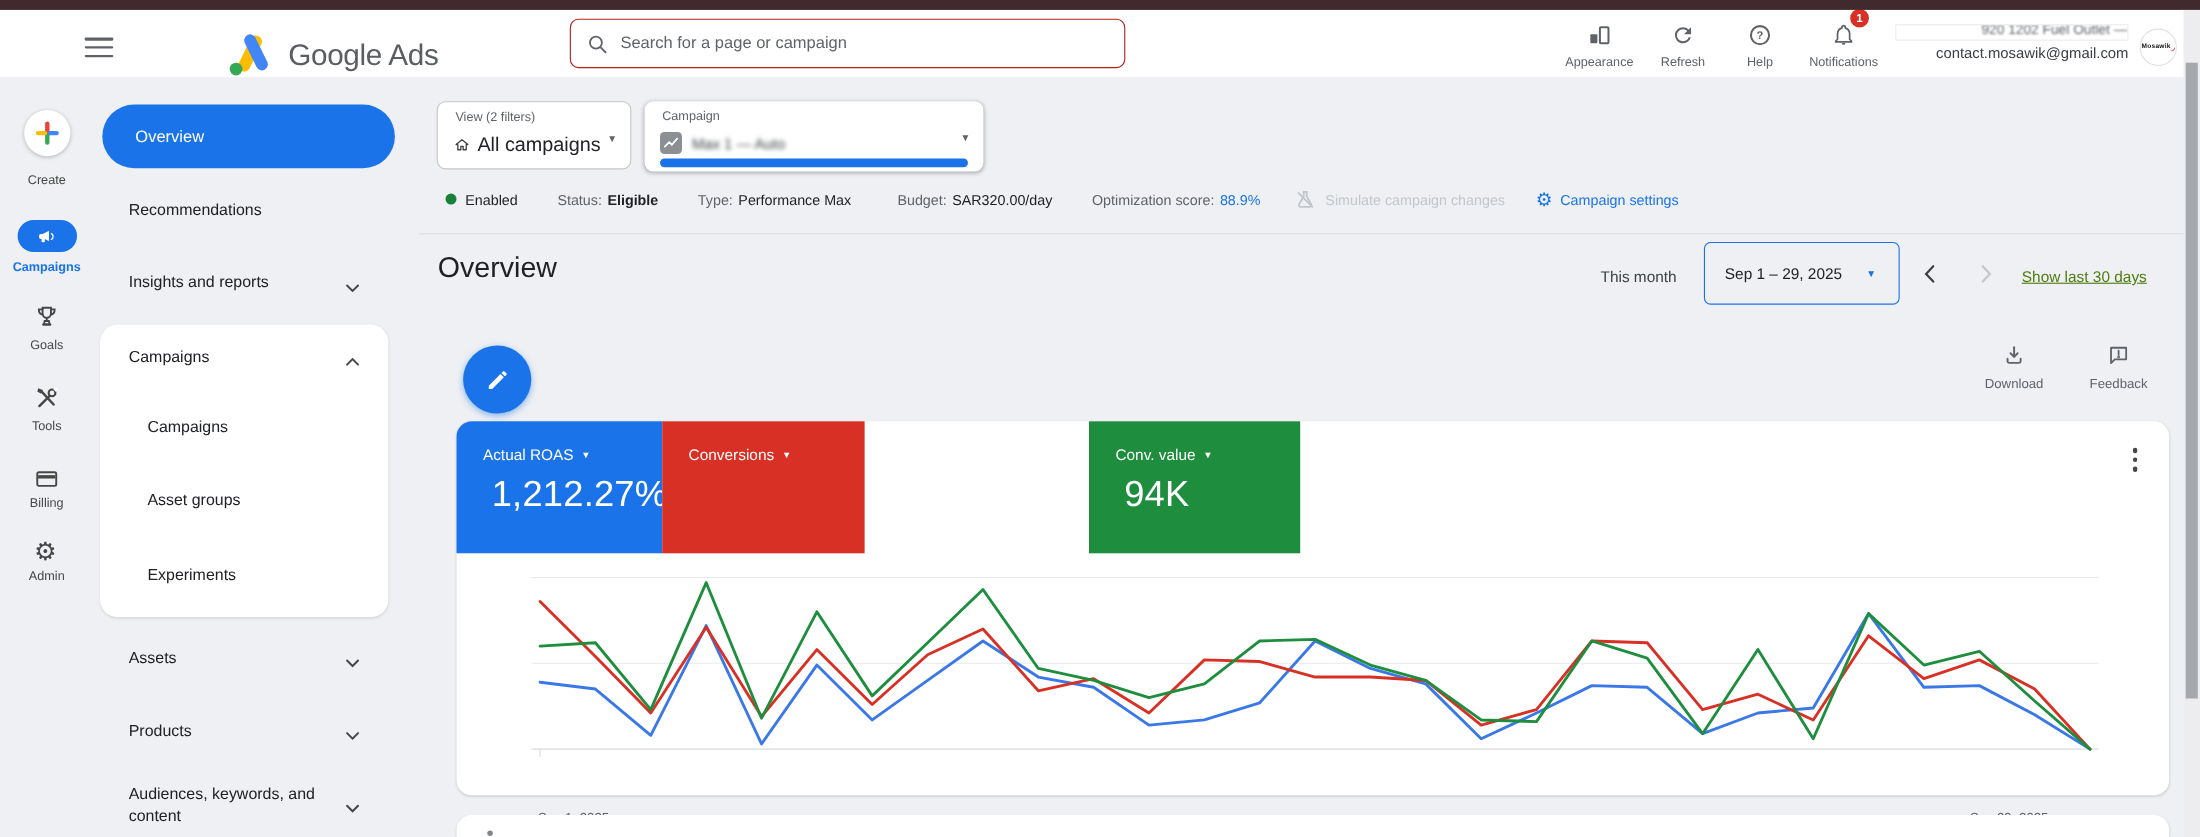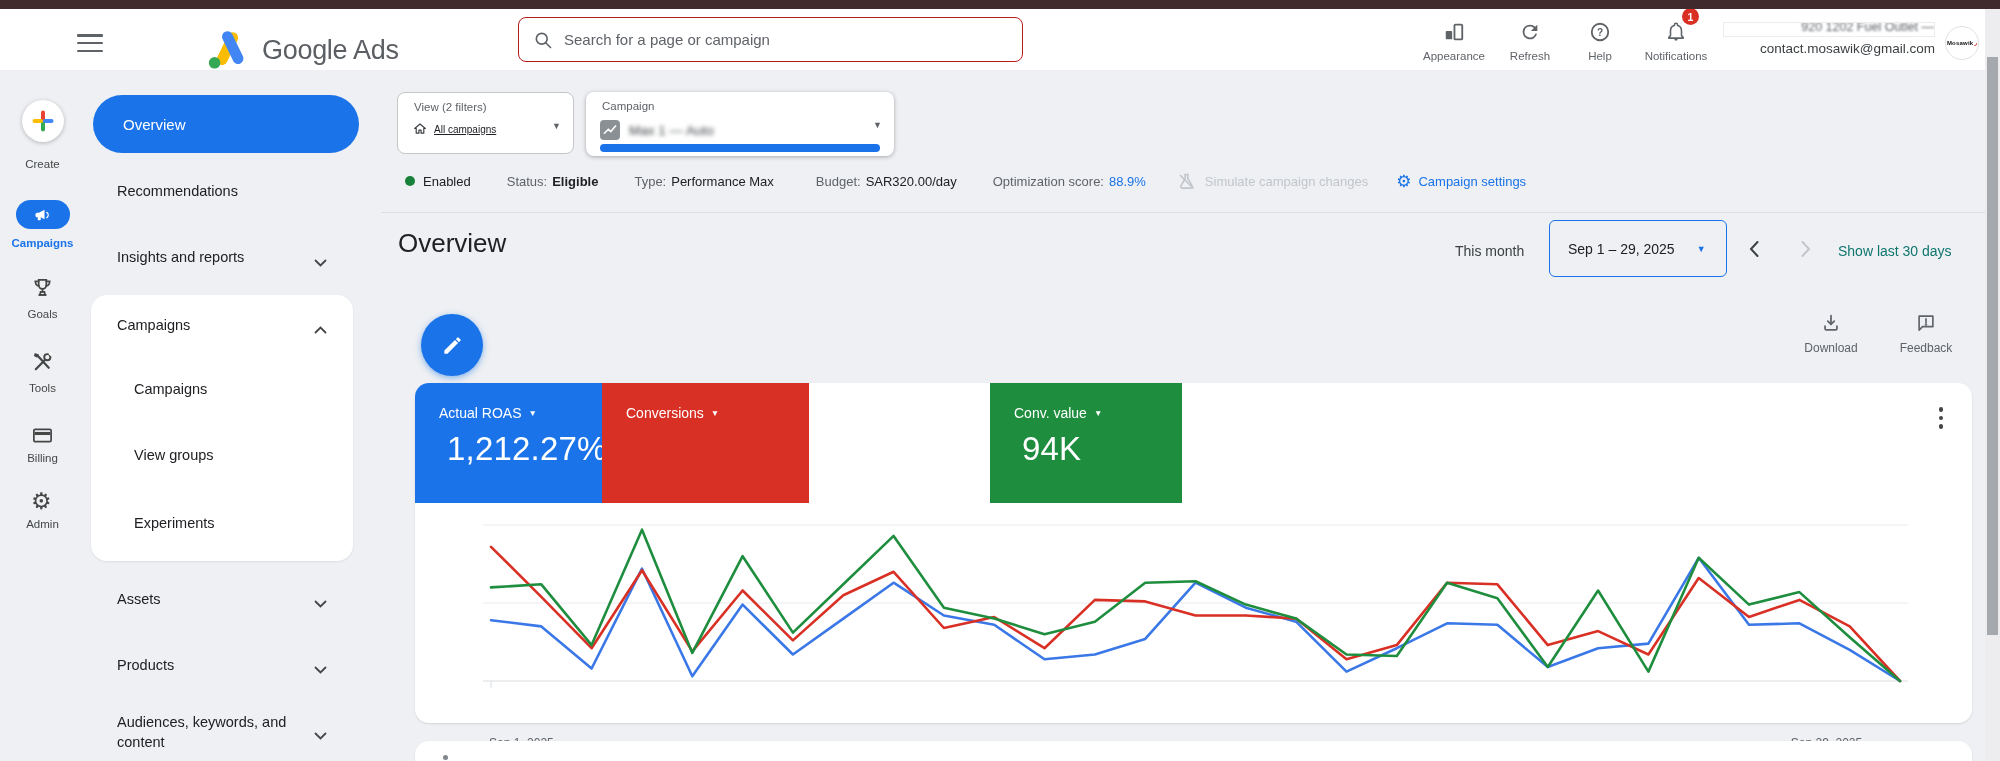--- a/index.html
+++ b/index.html
@@ -62,21 +62,21 @@
   .subnav-sub  { left:134px; font-size:14.5px; color:#202124; cursor:pointer; }
   .chev { left:314px; cursor:pointer; }
   #campaigns-card { left:91px; top:295px; width:262px; height:266px; background:#fff; border-radius:16px;
     box-shadow:0 1px 2px rgba(60,64,67,.10); }
   #nav-audiences { width:185px; white-space:normal; line-height:20px; }
 
   
   #chip-view { left:397px; top:92px; width:177px; height:62px; background:#fff; border:1px solid #c4c7c5; border-radius:8px; cursor:pointer; }
   .chip-label { position:absolute; left:16px; top:8px; font-size:11.5px; color:#5f6368; }
   #chip-view-row { position:absolute; left:14px; top:28px; display:flex; align-items:center; gap:6px; }
-  #chip-view-row .chip-value { font-size:10px; font-weight:500; text-decoration:underline; color:#202124; white-space:nowrap;}
+  #chip-view-row .chip-value { font-size:18px; font-weight:500; color:#202124; white-space:nowrap;}
   .chip-caret { position:absolute; right:12px; top:28px; font-size:9px; color:#5f6368; }
 
   #chip-campaign { left:586px; top:92px; width:308px; height:64px; background:#fff; border-radius:8px;
     box-shadow:0 1px 4px rgba(0,0,0,.3); cursor:pointer; }
   #chip-campaign-row { position:absolute; left:14px; top:28px; display:flex; align-items:center; gap:9px; }
   #pm-icon { width:20px; height:20px; border-radius:4px; background:#8b9095; display:flex; align-items:center; justify-content:center; }
   #campaign-name { font-size:13.5px; color:#3c4043; filter:blur(2px); white-space:nowrap; max-width:210px; overflow:hidden;}
   #campaign-blue-bar { position:absolute; left:14px; right:14px; bottom:4px; height:8px; border-radius:4px; background:#1a73e8; }
 
   
@@ -94,21 +94,21 @@
 
   
   #page-title { left:398px; top:228px; font-size:26px; color:#202124; }
   #period-label { left:1455px; top:243px; font-size:14px; color:#3c4043; }
   #date-box { left:1549px; top:220px; width:178px; height:57px; border:1.5px solid #1a73e8; border-radius:6px;
     display:flex; align-items:center; padding-left:18px; gap:14px; cursor:pointer; background:transparent;}
   #date-box .date-text { font-size:14px; color:#202124; white-space:nowrap;}
   #date-box .date-caret { font-size:9px; color:#1a73e8; margin-left:8px;}
   #prev-arrow { left:1748px; top:240px; cursor:pointer; }
   #next-arrow { left:1800px; top:240px; cursor:default; }
-  #show-last { left:1838px; top:243px; font-size:14px; color:#0f766e; font-weight:500; cursor:pointer; white-space:nowrap;}
+  #show-last { left:1838px; top:243px; font-size:14px; color:#4d7c0f; font-weight:500; cursor:pointer; white-space:nowrap;text-decoration:underline;}
 
   #edit-fab { left:421px; top:314px; width:62px; height:62px; border-radius:50%; background:#1a73e8;
     box-shadow:0 2px 6px rgba(26,115,232,.5); display:flex; align-items:center; justify-content:center; cursor:pointer; }
   .util-btn { text-align:center; color:#5f6368; cursor:pointer; }
   #download-btn { left:1796px; top:312px; width:70px; }
   #feedback-btn { left:1890px; top:312px; width:72px; }
   .util-btn .hlabel { display:block; font-size:12px; margin-top:3px; }
 
   
   #overview-card { left:415px; top:383px; width:1557px; height:340px; background:#fff; border-radius:14px;
@@ -269,21 +269,21 @@
 </div>
 
 <div class="abs" id="campaigns-card"></div>
 <div class="abs subnav-item" style="top:317px;">Campaigns</div>
 <div class="abs chev" style="top:320px;">
   <svg width="13" height="8" viewBox="0 0 13 8">
       <path d="M1.5 6.5 6.5 1.5 11.5 6.5" fill="none" stroke="#444746" stroke-width="1.8" stroke-linecap="round"></path>
     </svg>
 </div>
 <div class="abs subnav-sub" style="top:381px;">Campaigns</div>
-<div class="abs subnav-sub" style="top:447px;">View groups</div>
+<div class="abs subnav-sub" style="top:447px;">Asset groups</div>
 <div class="abs subnav-sub" style="top:515px;">Experiments</div>
 
 <div class="abs subnav-item" style="top:591px;">Assets</div>
 <div class="abs chev" style="top:594px;">
   <svg width="13" height="8" viewBox="0 0 13 8">
       <path d="M1.5 1.5 6.5 6.5 11.5 1.5" fill="none" stroke="#444746" stroke-width="1.8" stroke-linecap="round"></path>
     </svg>
 </div>
 <div class="abs subnav-item" style="top:657px;">Products</div>
 <div class="abs chev" style="top:660px;">
@@ -397,21 +397,21 @@
 </div>
 
 <div class="abs" id="overview-card">
   <div class="scorecard" style="left: 0px; width: 187px; border-radius: 14px 0px 0px; background: rgb(26, 115, 232);">
     <div class="sc-label" style="color: rgb(255, 255, 255);">
         <span>Actual ROAS</span>
         <span class="sc-caret">▼</span>
       </div>
     <div class="sc-value" style="color: rgb(255, 255, 255);">1,212.27%</div>
   </div>
-  <div class="scorecard" style="left: 187px; width: 207px; background: rgb(217, 48, 37);">
+  <div class="scorecard" style="left: 187px; width: 184px; background: rgb(217, 48, 37);">
     <div class="sc-label" style="color: rgb(255, 255, 255);">
         <span>Conversions</span>
         <span class="sc-caret">▼</span>
       </div>
   </div>
   <div class="scorecard" style="left: 575px; width: 192px; background: rgb(30, 142, 62);">
     <div class="sc-label" style="color: rgb(255, 255, 255);">
         <span>Conv. value</span>
         <span class="sc-caret">▼</span>
       </div>

